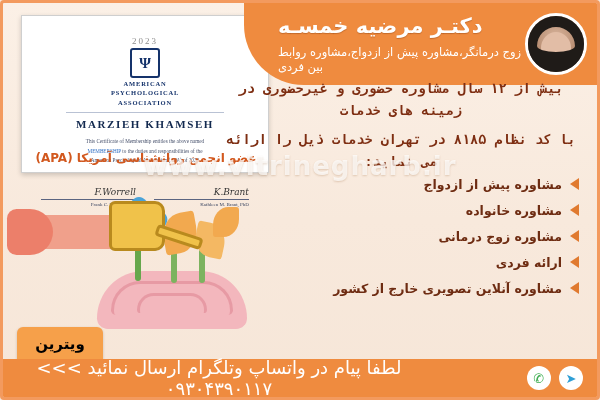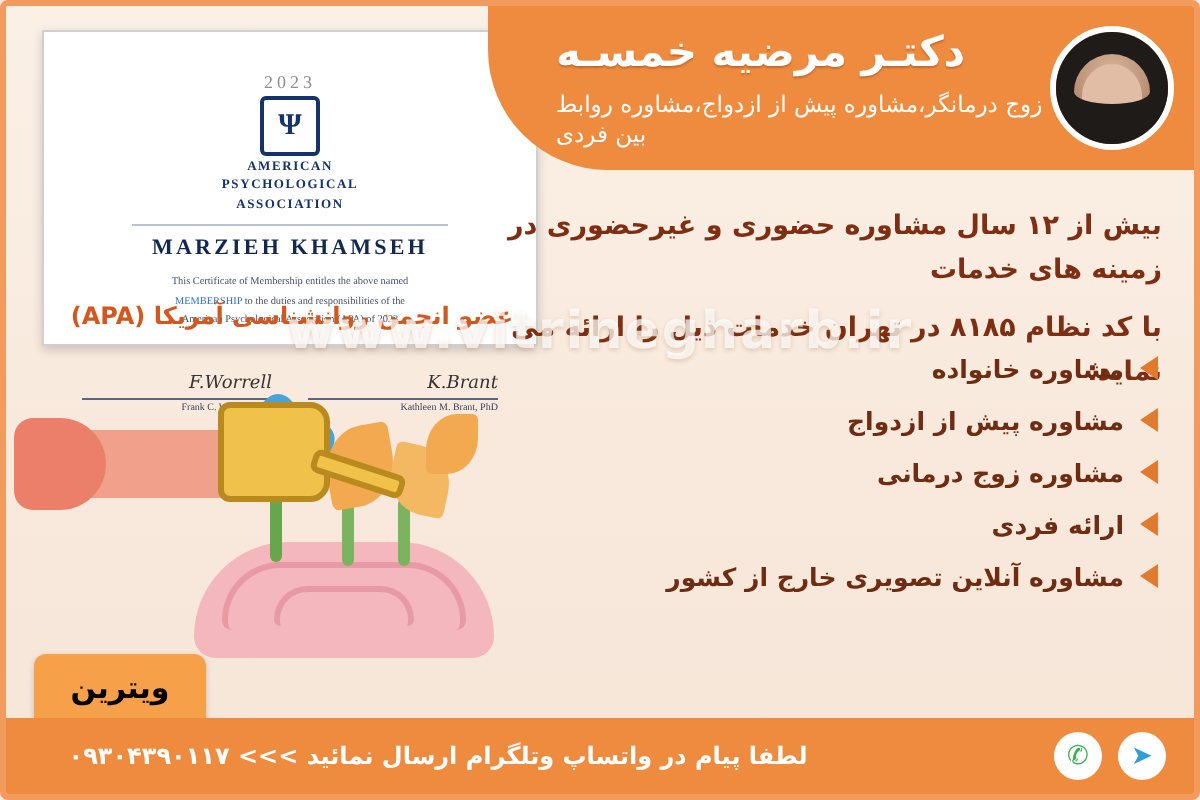--- a/index.html
+++ b/index.html
@@ -163,24 +163,26 @@
     text-align: center;
     direction: rtl;
     font-size: 12px;
     font-weight: bold;
     color: #d2581e;
   }
 
   
   .body-text {
     position: absolute;
-    right: 16px; top: 100px;
+    right: 16px; top: 76px;
     width: 360px;
     direction: rtl;
+    text-align: center;
     color: #7a2b12;
+    font-family: Liberation Mono, monospace;
   }
   .body-line {
     font-size: 13.5px;
     font-weight: bold;
     line-height: 1.6;
     margin-bottom: 8px;
     color: #7e2e12;
   }
 
   
@@ -322,22 +324,22 @@
     display: flex;
     align-items: center;
     direction: rtl;
     padding: 0 14px;
     gap: 10px;
   }
   .footer-text {
     flex: 1;
     text-align: center;
     color: #ffffff;
-    font-size: 12px;
-    font-weight: bold;
+    font-size: 18px;
+    font-weight: normal;
     padding-right: 96px;
   }
   .footer-icons {
     display: flex;
     align-items: center;
     gap: 8px;
     direction: ltr;
   }
   .icon-circle {
     width: 24px; height: 24px;
@@ -392,25 +394,25 @@
   </div>
 
   <div class="body-text">
     <div class="body-line">بیش از ۱۲ سال مشاوره حضوری و غیرحضوری در زمینه های خدمات</div>
     <div class="body-line">با کد نظام ۸۱۸۵ در تهران خدمات ذیل را ارائه می نماید:</div>
   </div>
 
   <div class="services">
     <div class="service">
       <span class="bullet"></span>
-      <span class="label">مشاوره خانواده</span>
+      <span class="label">مشاوره پیش از ازدواج</span>
     </div>
     <div class="service">
       <span class="bullet"></span>
-      <span class="label">مشاوره پیش از ازدواج</span>
+      <span class="label">مشاوره خانواده</span>
     </div>
     <div class="service">
       <span class="bullet"></span>
       <span class="label">مشاوره زوج درمانی</span>
     </div>
     <div class="service">
       <span class="bullet"></span>
       <span class="label">ارائه فردی</span>
     </div>
     <div class="service">

